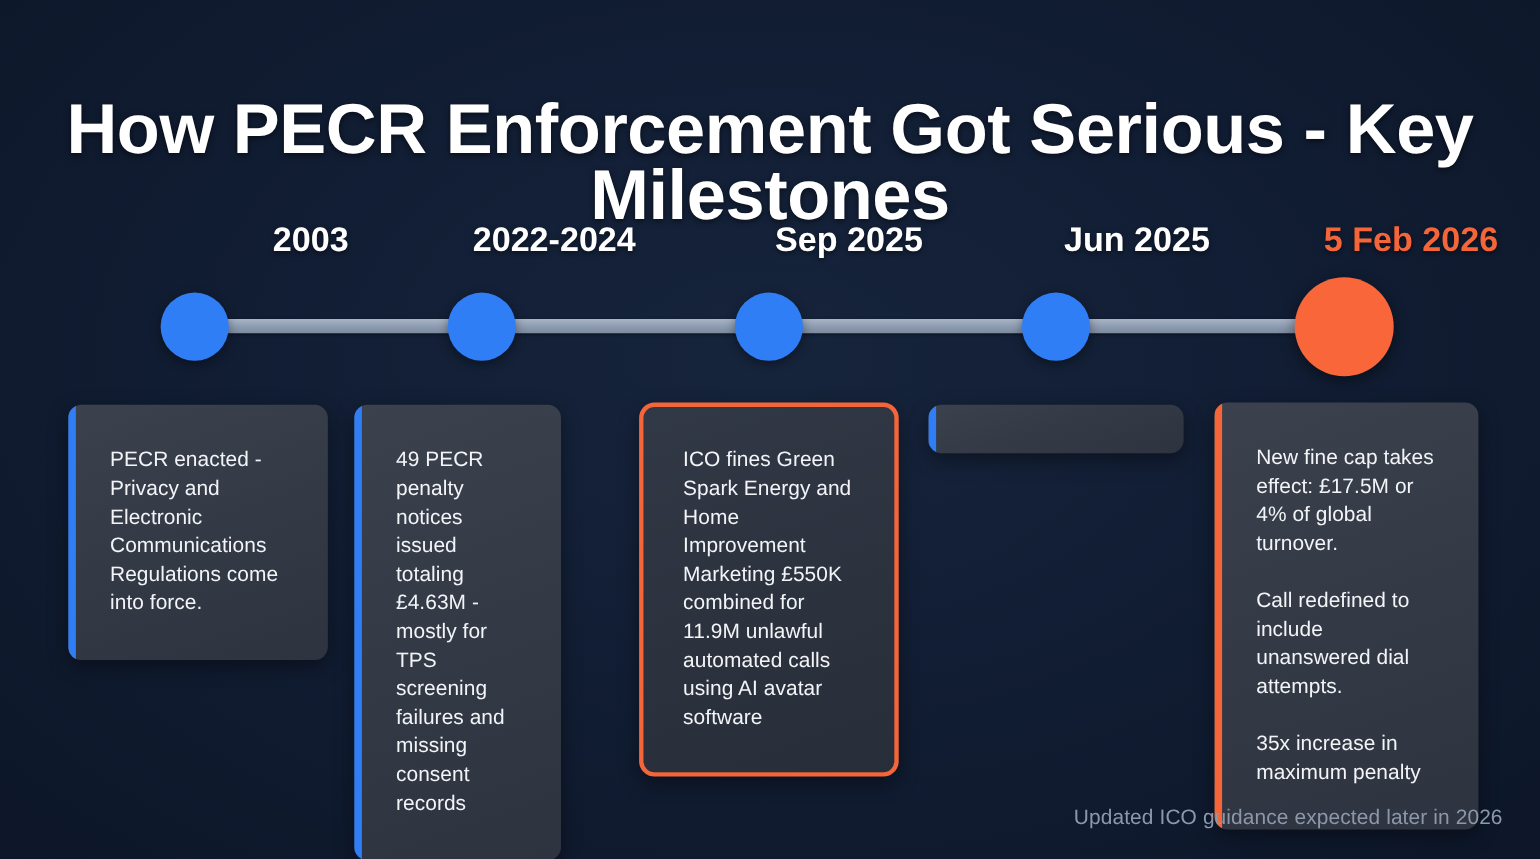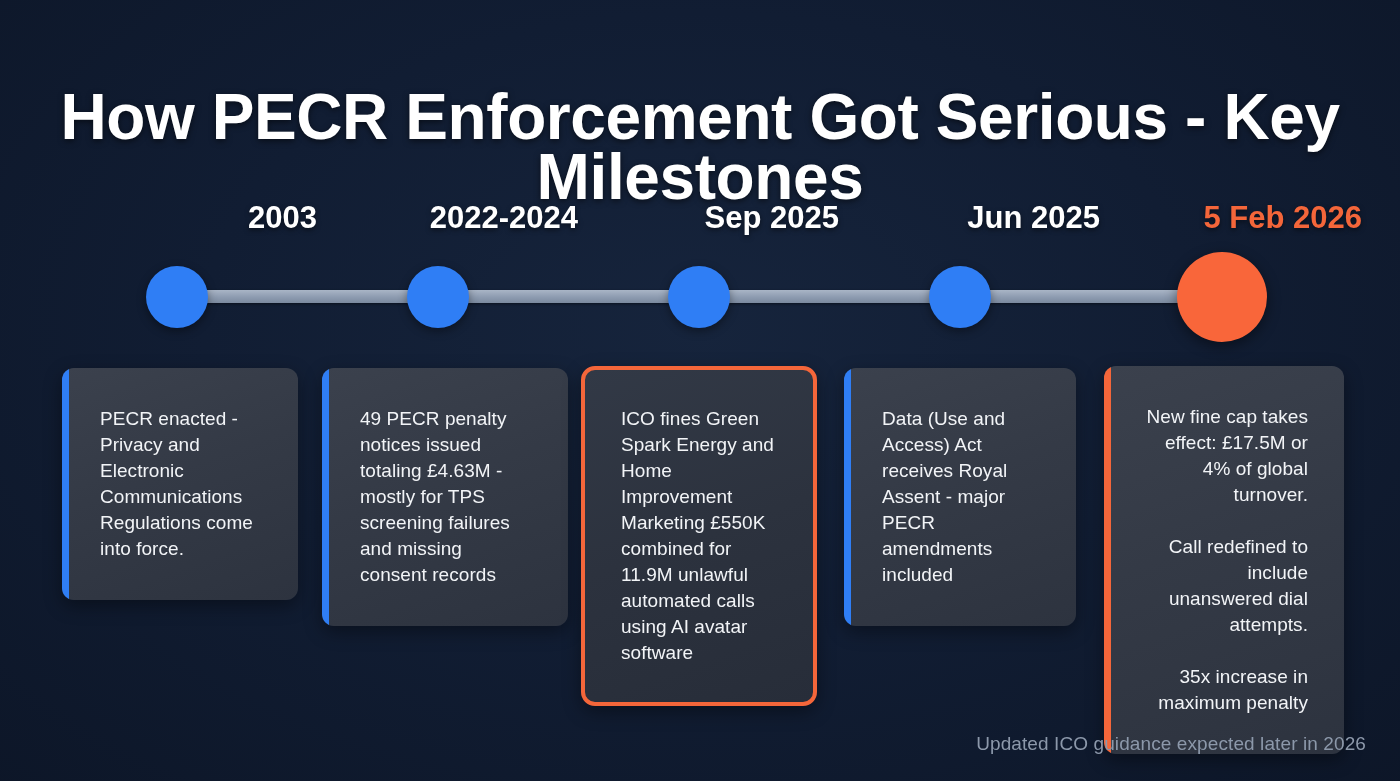--- a/index.html
+++ b/index.html
@@ -132,24 +132,24 @@
     color: #f2f4f7;
     margin: 16px;
     letter-spacing: 0.05px;
   }
   .card-para + .card-para {
     margin-top: 26px;
   }
 
   
   .card[data-index="0"] { top: 368px; width: 236px; left: -115px; }
-  .card[data-index="1"] { top: 368px; width: 246px; left: -116px; }
+  .card[data-index="1"] { top: 368px; width: 188px; left: -116px; }
   .card[data-index="2"] { top: 366px; width: 236px; left: -118px; }
   .card[data-index="3"] { top: 368px; width: 232px; left: -116px; }
-  .card[data-index="4"] { top: 366px; width: 240px; left: -118px; text-align: right; }
+  .card[data-index="4"] { top: 366px; width: 240px; left: -118px; }
 
   
   #footer-note {
     position: absolute;
     right: 34px;
     bottom: 26px;
     font-size: 19px;
     color: #8c98aa;
     letter-spacing: 0.1px;
   }
@@ -185,21 +185,20 @@
         <div class="milestone-dot"></div>
         <div class="card accent-orange is-outlined" data-index="2">
           <p class="card-para">ICO fines Green Spark Energy and Home Improvement Marketing £550K combined for 11.9M unlawful automated calls using AI avatar software</p>
         </div>
       </div>
       <div class="milestone" style="left: 960px;">
         <div class="milestone-label">Jun 2025</div>
         <div class="milestone-dot"></div>
         <div class="card accent-blue" data-index="3">
           <div class="card-accent"></div>
-          <p class="card-para">Data (Use and Access) Act receives Royal Assent - major PECR amendments included</p>
         </div>
       </div>
       <div class="milestone is-highlight" style="left: 1222px;">
         <div class="milestone-label">5 Feb 2026</div>
         <div class="milestone-dot"></div>
         <div class="card accent-orange" data-index="4">
           <div class="card-accent"></div>
           <p class="card-para">New fine cap takes effect: £17.5M or 4% of global turnover.</p>
           <p class="card-para">Call redefined to include unanswered dial attempts.</p>
           <p class="card-para">35x increase in maximum penalty</p>

